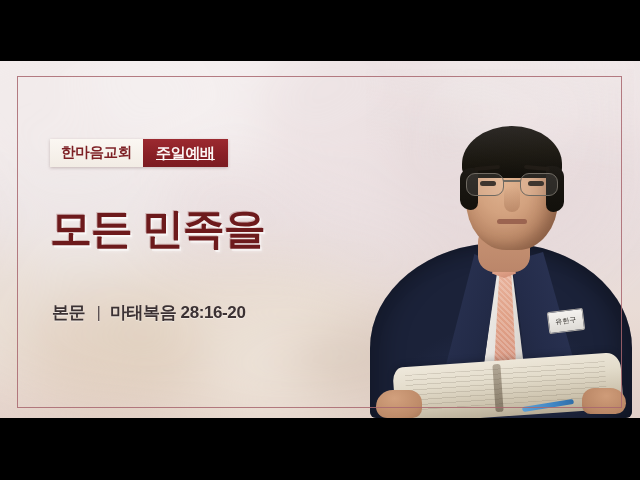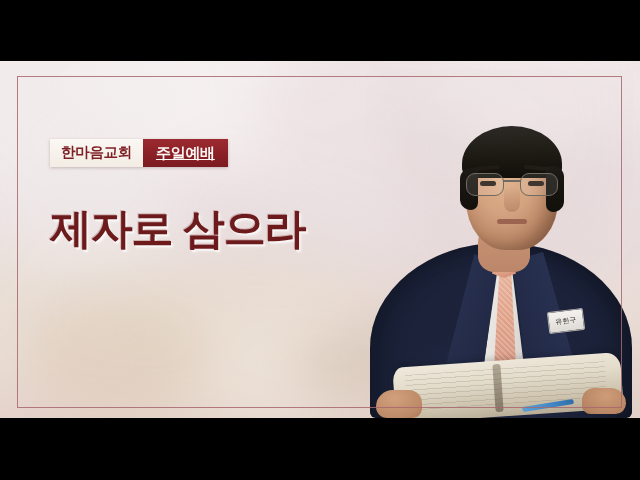--- a/index.html
+++ b/index.html
@@ -429,24 +429,29 @@
     <div class="inner-border"></div>
 
     <div class="overlay">
 
       <div class="badge-row">
         <span class="badge-church">한마음교회</span>
         <span class="badge-service">주일예배</span>
       </div>
 
       <h1 class="title">
-        <span class="title-line">제자로 삼으라</span>
+        <span class="title-line">모든 민족을</span>
       </h1>
 
       <div class="meta">
+        <span class="meta-line">
+          <span class="meta-label">본문</span>
+          <span class="meta-sep">|</span>
+          <span>마태복음 28:16-20</span>
+        </span>
       </div>
 
     </div>
   </div>
 
   <div class="letterbox-top"></div>
   <div class="letterbox-bottom"></div>
 
 </div>
 

